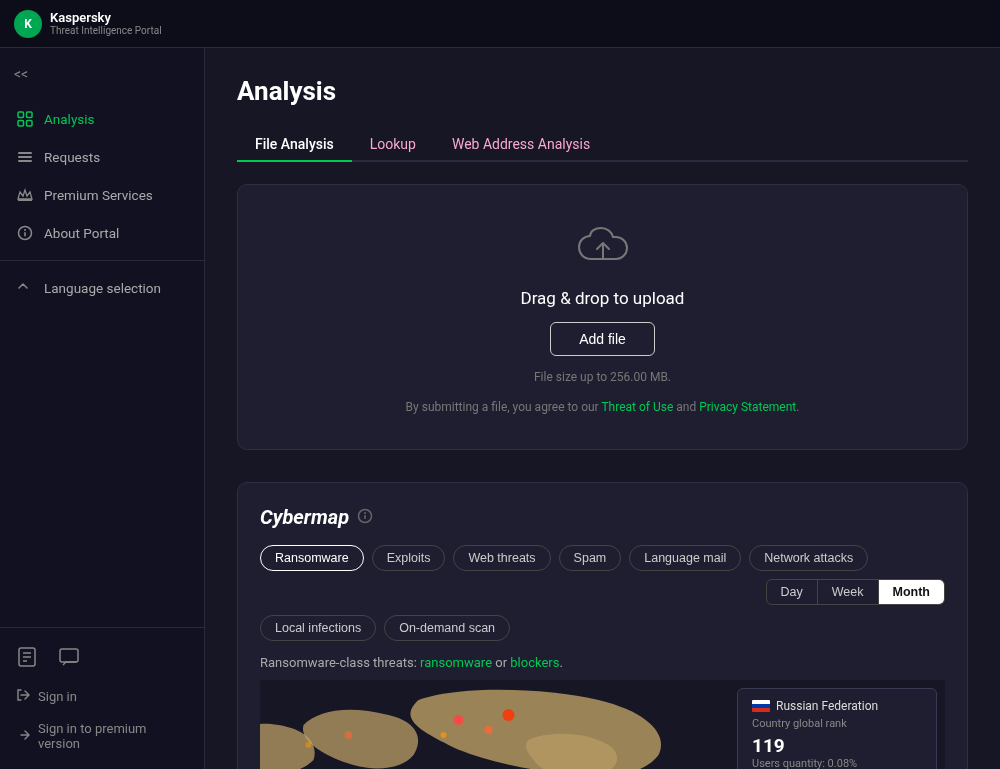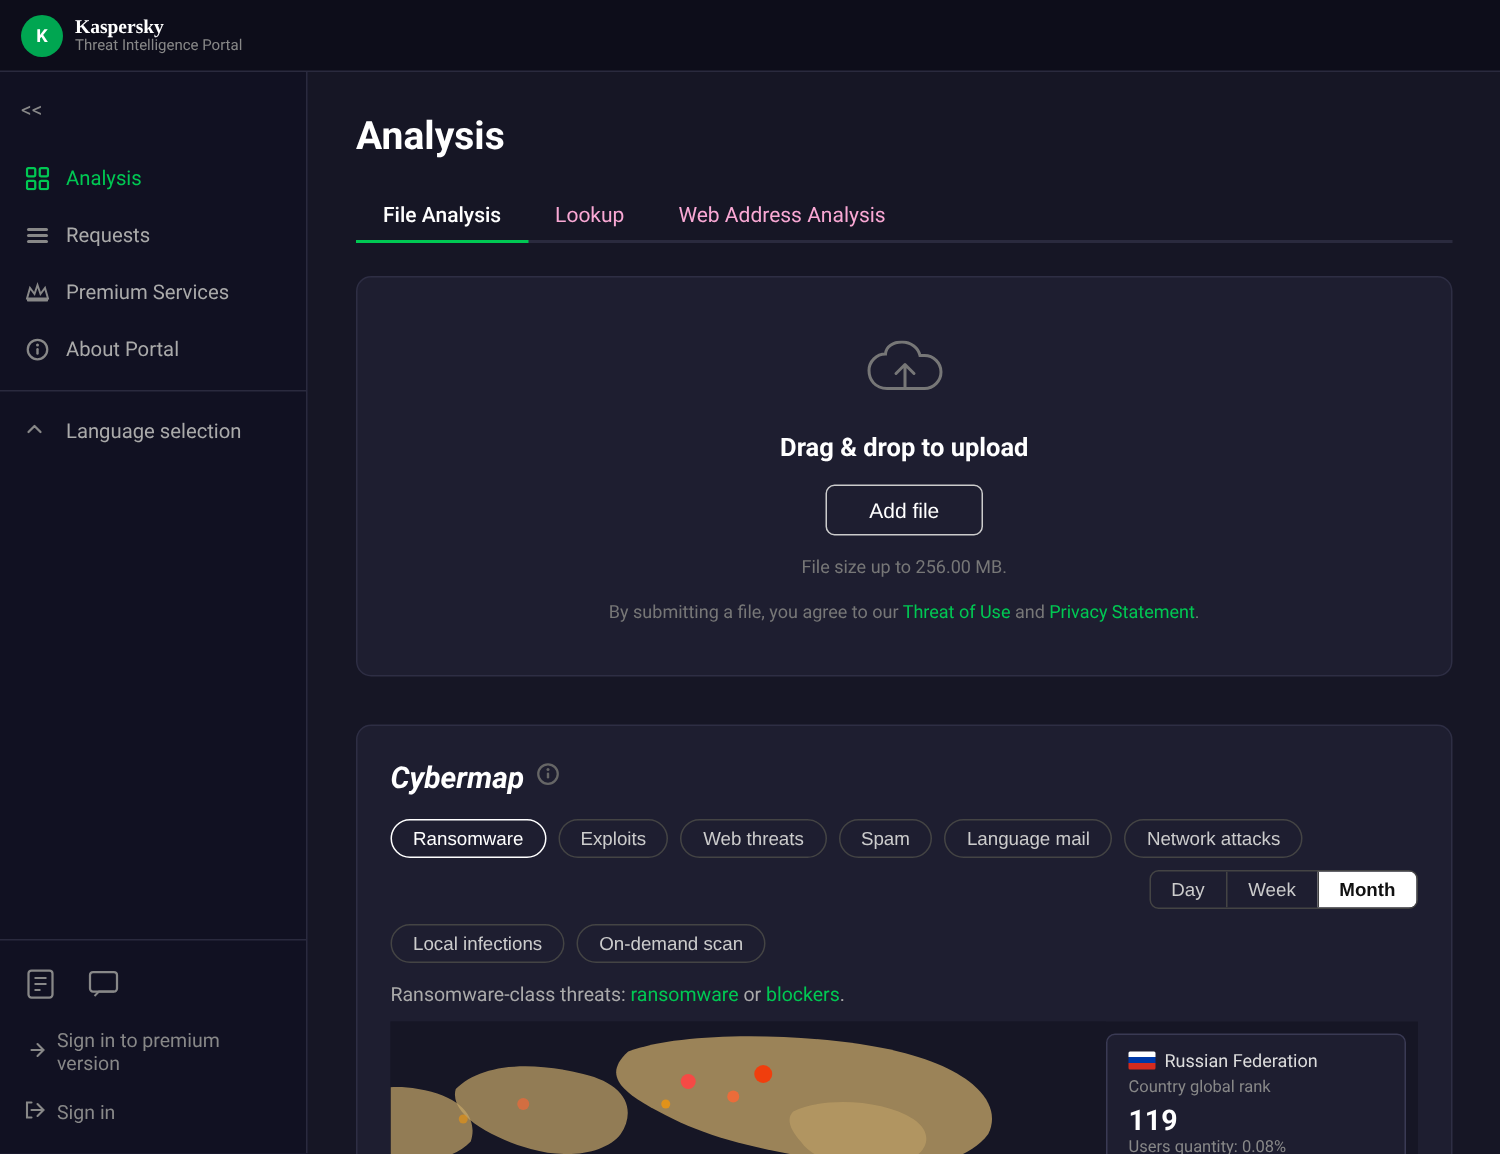--- a/index.html
+++ b/index.html
@@ -43,21 +43,20 @@
     }
     .logo-text {
       display: flex;
       flex-direction: column;
     }
     .logo-title {
       font-size: 13px;
       font-weight: 600;
       color: #fff;
       line-height: 1.2;
-      font-family: Liberation Serif, serif;
     }
     .logo-subtitle {
       font-size: 10px;
       color: #888;
       line-height: 1.2;
     }
 
     
     .main-layout {
       display: flex;
@@ -178,21 +177,21 @@
       gap: 14px;
       margin-bottom: 32px;
     }
     .cloud-icon {
       color: #888;
       font-size: 42px;
       line-height: 1;
     }
     .upload-title {
       font-size: 17px;
-      font-weight: 700;
+      font-weight: 400;
       color: #fff;
     }
     .add-file-btn {
       background: transparent;
       border: 1.5px solid #ccc;
       color: #fff;
       padding: 8px 28px;
       border-radius: 6px;
       font-size: 14px;
       cursor: pointer;
@@ -441,32 +440,32 @@
           <svg width="22" height="22" viewBox="0 0 22 22" fill="none">
             <rect x="2" y="3" width="18" height="13" rx="2" stroke="#888" stroke-width="1.5"></rect>
             <path d="M5 19 L8 16 H18" stroke="#888" stroke-width="1.3"></path>
           </svg>
         </span>
       </div>
       <div class="sidebar-bottom-item">
         <span>
           <svg width="14" height="14" viewBox="0 0 14 14" fill="none">
             <path d="M9 3 L13 7 L9 11 M13 7 H5" stroke="#888" stroke-width="1.4" stroke-linecap="round"></path>
-          </svg>
-        </span>
-        <span>Sign in to premium version</span>
+            <path d="M5 2 H2 V12 H5" stroke="#888" stroke-width="1.4" stroke-linecap="round"></path>
+          </svg>
+        </span>
+        <span>Sign in</span>
       </div>
       <div class="sidebar-bottom-item">
         <span>
           <svg width="14" height="14" viewBox="0 0 14 14" fill="none">
             <path d="M9 3 L13 7 L9 11 M13 7 H5" stroke="#888" stroke-width="1.4" stroke-linecap="round"></path>
-            <path d="M5 2 H2 V12 H5" stroke="#888" stroke-width="1.4" stroke-linecap="round"></path>
-          </svg>
-        </span>
-        <span>Sign in</span>
+          </svg>
+        </span>
+        <span>Sign in to premium version</span>
       </div>
     </div>
   </nav>
 
   <main class="content">
 
     <h1 class="page-title">Analysis</h1>
 
     <div class="tabs">
       <div class="tab active">File Analysis</div>

